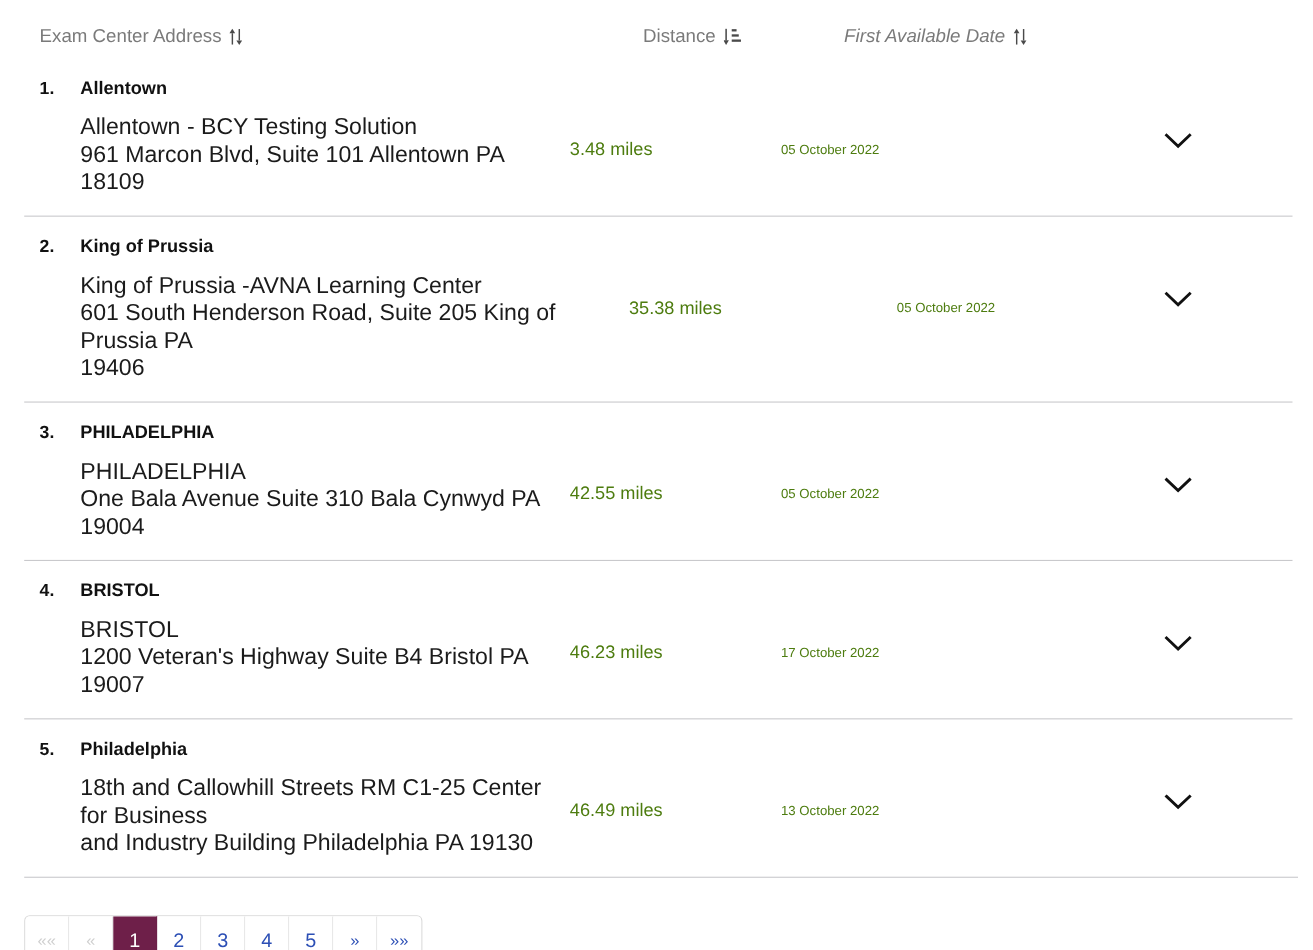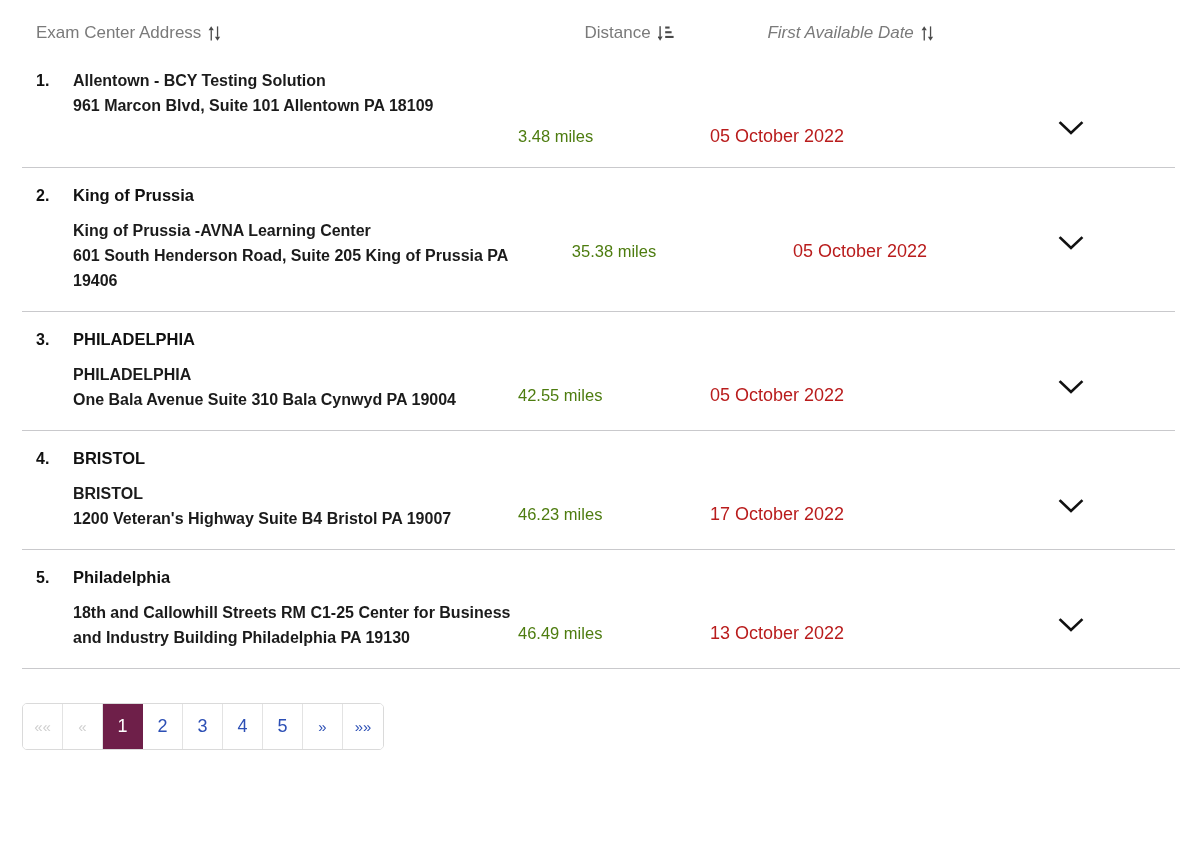--- a/index.html
+++ b/index.html
@@ -87,37 +87,37 @@
   }
   .address-block { flex: 1 1 auto; }
   .center-title {
     font-size: 16.5px;
     font-weight: bold;
     color: #111;
     line-height: 24px;
     margin-bottom: 11px;
   }
   .center-line {
-    font-size: 16px;
-    font-weight: 700;
+    font-size: 21px;
+    font-weight: 400;
     color: #1b1b1b;
     line-height: 25px;
   }
 
   .cell-distance {
     width: 192px;
     font-size: 16.5px;
     color: #4d7c0f;
     line-height: 25px;
     white-space: nowrap;
   }
   .cell-date {
     width: 300px;
-    font-size: 18px;
-    color: #b91c1c;
+    font-size: 12px;
+    color: #4d7c0f;
     line-height: 25px;
     white-space: nowrap;
   }
   .cell-expand {
     width: 148px;
     display: flex;
     justify-content: flex-start;
     padding-left: 48px;
     box-sizing: border-box;
   }
@@ -230,20 +230,21 @@
 
     <div class="col-head expander"></div>
   </div>
 
   <ul class="row-list">
 
     <li class="result-row">
       <div class="cell-address">
         <div class="row-index">1.</div>
         <div class="address-block">
+          <div class="center-title">Allentown</div>
           <div class="center-line">Allentown - BCY Testing Solution</div>
           <div class="center-line">961 Marcon Blvd, Suite 101 Allentown PA 18109</div>
         </div>
       </div>
       <div class="cell-distance r-pad-1">3.48 miles</div>
       <div class="cell-date r-pad-1">05 October 2022</div>
       <div class="cell-expand chev-pad">
         <button class="chevron-btn">
           <svg width="26" height="16" viewBox="0 0 26 16">
             <path d="M2.5 3 L13 13 L23.5 3" fill="none" stroke="currentColor" stroke-width="2.6" stroke-linecap="square"></path>

